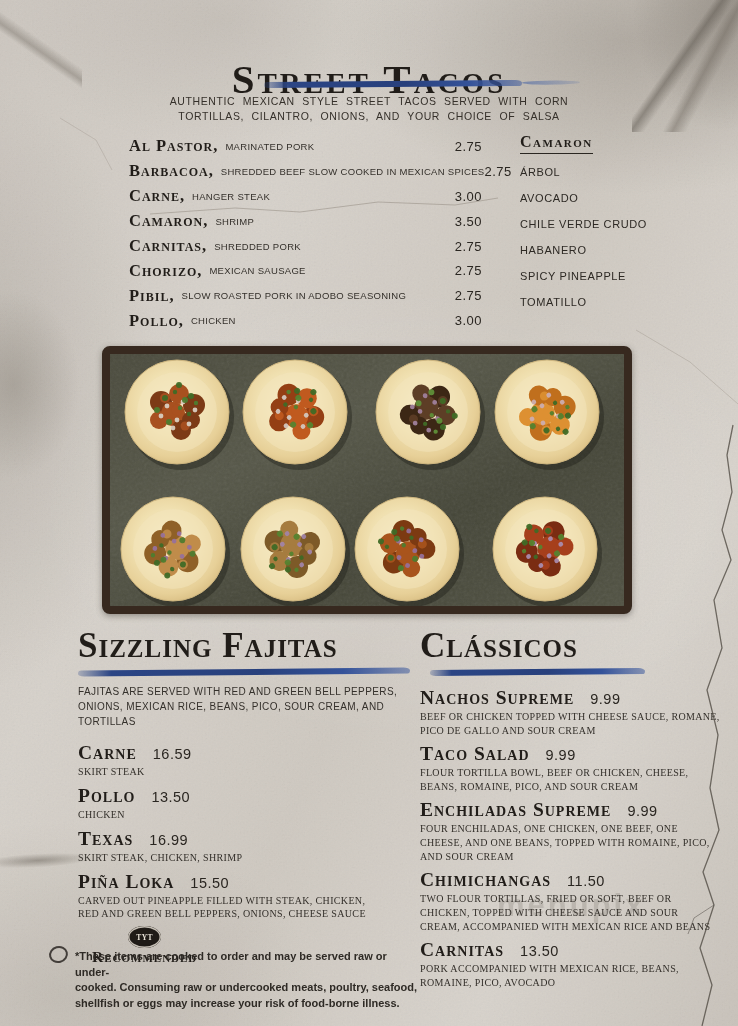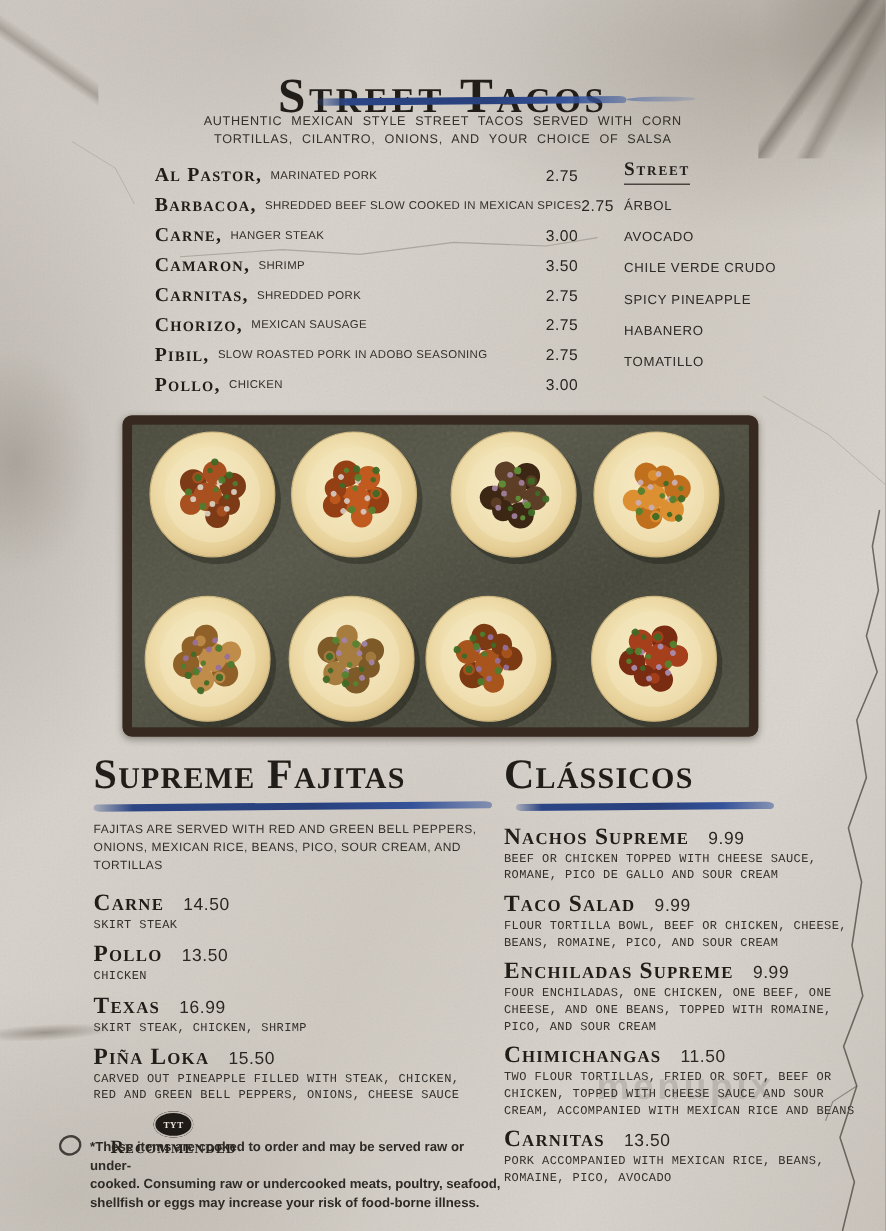--- a/index.html
+++ b/index.html
@@ -48,21 +48,21 @@
   .fajitas{position:absolute;left:78px;top:626px;width:335px;}
   .classicos{position:absolute;left:420px;top:626px;width:302px;}
   .brush-faj{position:relative;margin-top:3px;width:332px;}
   .brush-cls{position:relative;margin-top:3px;margin-left:10px;width:215px;}
   .sec-desc{font-family:"Liberation Sans", sans-serif;font-size:10px;letter-spacing:.4px;line-height:15px;color:#34302b;margin-top:9px;width:330px;}
   .fj-list{margin-top:13px;}
   .fj-item{margin-bottom:7px;}
   .item-row{display:flex;align-items:baseline;}
   .item-name{font-variant:small-caps;font-size:19.5px;letter-spacing:1px;font-weight:600;color:#211d19;}
   .item-price{font-family:"Liberation Sans", sans-serif;font-size:14.5px;letter-spacing:.5px;color:#2a2621;margin-left:16px;}
-  .item-desc{font-family:Liberation Mono, monospace;font-size:10px;letter-spacing:.35px;line-height:13px;color:#34302b;margin-top:1px;width:310px;}
+  .item-desc{font-family:Liberation Serif, serif;font-size:10px;letter-spacing:.35px;line-height:13px;color:#34302b;margin-top:1px;width:310px;}
   .cl-list{margin-top:12px;}
   .cl-item{margin-bottom:5px;}
   .cl-item .item-desc{line-height:14px;width:300px;}
   
   .rec-row{position:absolute;left:92px;top:926px;display:flex;align-items:center;flex-direction:column;}
   .badge{width:33px;height:22px;border-radius:50%;background:#1f1b17;color:#e8e2d8;
     display:flex;align-items:center;justify-content:center;
     font-family:"Liberation Serif", serif;font-size:7.5px;font-weight:700;letter-spacing:.5px;
     box-shadow:inset 0 0 0 1.5px rgba(226,219,208,.85), inset 0 0 0 3px #1f1b17;}
   .rec-label{font-variant:small-caps;font-size:15.5px;letter-spacing:1px;font-weight:600;color:#211d19;}
@@ -153,27 +153,27 @@
         <span class="st-price">2.75</span>
       </div>
       <div class="st-row">
         <span class="st-name">Pollo,</span>
         <span class="st-desc">CHICKEN</span>
         <span class="st-price">3.00</span>
       </div>
     </div>
 
   <div class="salsas">
-    <div class="salsas-h">Street</div>
+    <div class="salsas-h">Camaron</div>
     <div id="salsa-items">
         <div class="salsa-item">ÁRBOL</div>
         <div class="salsa-item">AVOCADO</div>
         <div class="salsa-item">CHILE VERDE CRUDO</div>
+        <div class="salsa-item">HABANERO</div>
         <div class="salsa-item">SPICY PINEAPPLE</div>
-        <div class="salsa-item">HABANERO</div>
         <div class="salsa-item">TOMATILLO</div>
       </div>
   </div>
 
   <figure class="photo" style="margin:0">
     <svg id="tray-svg" width="514" height="252" viewBox="0 0 514 252">
       <defs>
         <radialGradient id="tort" cx="45%" cy="42%" r="62%">
           <stop offset="0%" stop-color="#f7edcb"></stop>
             <stop offset="50%" stop-color="#f0e0b0"></stop>
@@ -473,28 +473,28 @@
               <circle cx="-8" cy="10" r="3" fill="#55832f" opacity="0.95"></circle>
               <circle cx="2" cy="-27" r="3" fill="#3f6a26" opacity="0.95"></circle>
               <circle cx="19" cy="-9" r="2.2" fill="#55832f" opacity="0.95"></circle>
             </g>
           </g>
         </g>
     </svg>
   </figure>
 
   <section class="fajitas">
-    <h2 class="sec-h">Supreme Fajitas</h2>
+    <h2 class="sec-h">Sizzling Fajitas</h2>
     <div class="brush brush-faj"></div>
     <div class="sec-desc">FAJITAS ARE SERVED WITH RED AND GREEN BELL PEPPERS, ONIONS, MEXICAN RICE, BEANS, PICO, SOUR CREAM, AND TORTILLAS</div>
     <div class="fj-list" id="fj-list">
         <div class="fj-item">
           <div class="item-row">
             <span class="item-name">Carne</span>
-            <span class="item-price">14.50</span>
+            <span class="item-price">16.59</span>
           </div>
           <div class="item-desc">SKIRT STEAK</div>
         </div>
         <div class="fj-item">
           <div class="item-row">
             <span class="item-name">Pollo</span>
             <span class="item-price">13.50</span>
           </div>
           <div class="item-desc">CHICKEN</div>
         </div>

